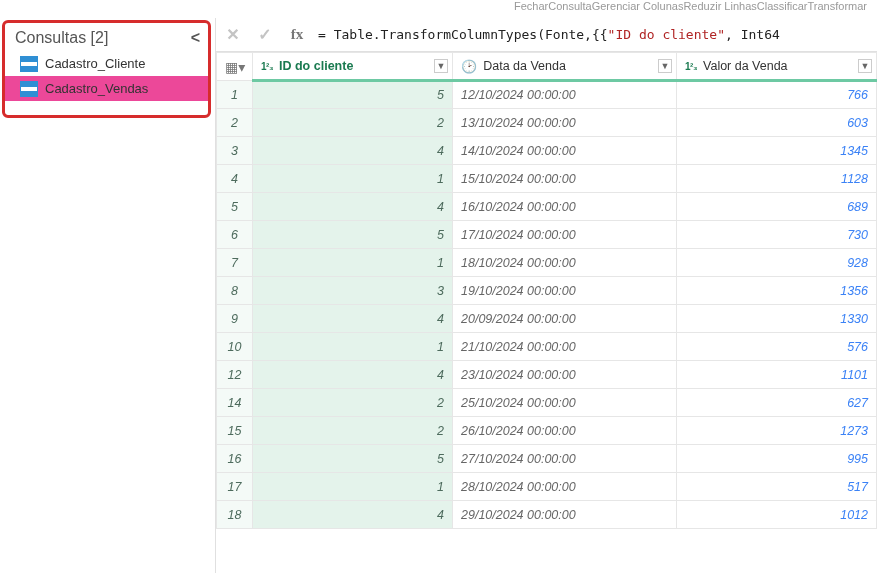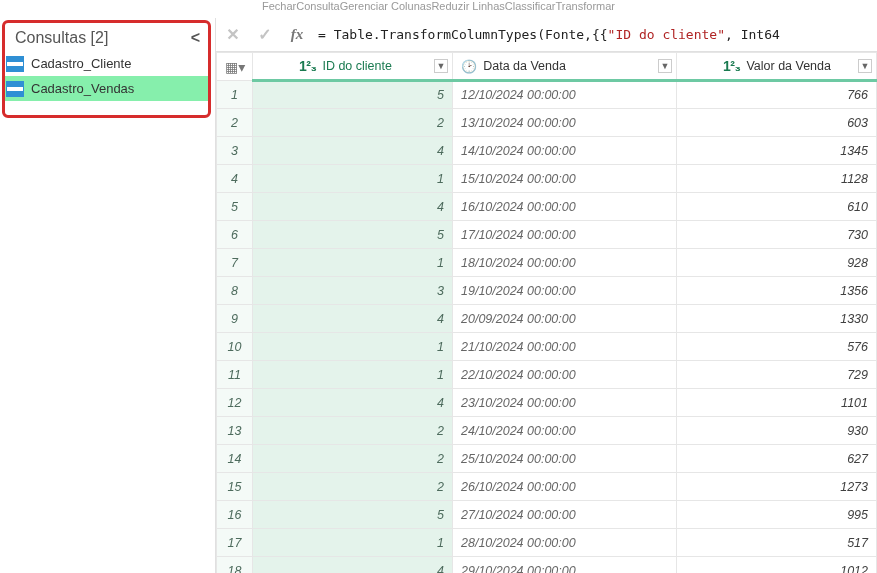--- a/index.html
+++ b/index.html
@@ -14,21 +14,21 @@
     color: #444;
   }
   .top-labels {
     position: absolute;
     top: 0; left: 0; right: 0;
     height: 16px;
     font-size: 11px;
     color: #999;
     display: flex;
     padding: 0 10px;
-    justify-content: center;
+    justify-content: flex-end;
   }
   .top-labels span { white-space: nowrap; }
   .main-area {
     position: absolute;
     top: 18px; left: 0; right: 0; bottom: 0;
     display: flex;
   }
   .queries-panel {
     width: 210px;
     border: 3px solid #d62c2c;
@@ -47,28 +47,28 @@
     color: #555;
   }
   .queries-header .collapse {
     font-weight: bold;
     color: #555;
     cursor: pointer;
   }
   .query-item {
     display: flex;
     align-items: center;
-    padding: 5px 2px;
+    padding: 5px 16px;
     gap: 8px;
     cursor: pointer;
     font-size: 13px;
     color: #333;
   }
   .query-item.selected {
-    background: #86efac;
+    background: #ec4899;
   }
   .table-icon {
     width: 16px; height: 14px;
     display: inline-block;
     position: relative;
     background: linear-gradient(to bottom, #2f8fd4 0 33%, #fff 33% 66%, #2f8fd4 66% 100%);
     outline: 1px solid #2f8fd4;
   }
   .right-panel {
     flex: 1;
@@ -87,21 +87,20 @@
   }
   .fb-btn {
     width: 22px; height: 22px;
     display: flex; align-items: center; justify-content: center;
     color: #c4c4c4;
     font-size: 16px;
     font-weight: bold;
     cursor: pointer;
   }
   .fb-fx {
-    font-style: italic;
     font-family: "Times New Roman", serif;
     color: #777;
     font-size: 15px;
   }
   .formula-text {
     font-family: Consolas, monospace;
     font-size: 13px;
     color: #222;
     white-space: nowrap;
     overflow: hidden;
@@ -142,64 +141,63 @@
      color: #777;
      font-size: 14px;
   }
   th .col-inner {
     display: flex;
     align-items: center;
     gap: 6px;
     height: 100%;
   }
   th .type-icon {
-    font-size: 14px;
+    font-size: 10px;
     color: #1a7a50;
     font-weight: 600;
     letter-spacing: -0.5px;
-    margin-left: 38px;
   }
   th .date-icon {
     color: #3c7bbf;
     font-size: 13px;
   }
   th .dropdown {
     position: absolute;
     right: 4px; top: 50%;
     transform: translateY(-50%);
     width: 14px; height: 14px;
     border: 1px solid #ccc;
     display: flex; align-items: center; justify-content: center;
     font-size: 9px;
     color: #666;
     background: #fff;
     cursor: pointer;
   }
-  th.col-id .col-name { color: #1a7a50; font-weight: 400; }
+  th.col-id .col-name { color: #1a7a50; font-weight: 700; }
   td.rownum {
     text-align: center;
     color: #4d6b5d;
     background: #f4faf7;
     width: 34px;
     font-style: italic;
   }
   td.id-cell {
     text-align: right;
     color: #4d6b5d;
     font-style: italic;
     background: #e4f3eb;
   }
   td.date-cell {
     text-align: left;
     color: #666;
     font-style: italic;
   }
   td.valor-cell {
     text-align: right;
-    color: #404040;
+    color: #3b82f6;
     font-style: italic;
   }
   col.c-rownum { width: 36px; }
   col.c-id { width: 200px; }
   col.c-date { width: 224px; }
   col.c-valor { width: 200px; }
 </style>
 </head>
 <body>
 
@@ -298,21 +296,21 @@
             <tr>
               <td class="rownum">4</td>
               <td class="id-cell">1</td>
               <td class="date-cell">15/10/2024 00:00:00</td>
               <td class="valor-cell">1128</td>
             </tr>
             <tr>
               <td class="rownum">5</td>
               <td class="id-cell">4</td>
               <td class="date-cell">16/10/2024 00:00:00</td>
-              <td class="valor-cell">610</td>
+              <td class="valor-cell">689</td>
             </tr>
             <tr>
               <td class="rownum">6</td>
               <td class="id-cell">5</td>
               <td class="date-cell">17/10/2024 00:00:00</td>
               <td class="valor-cell">730</td>
             </tr>
             <tr>
               <td class="rownum">7</td>
               <td class="id-cell">1</td>
@@ -331,36 +329,24 @@
               <td class="date-cell">20/09/2024 00:00:00</td>
               <td class="valor-cell">1330</td>
             </tr>
             <tr>
               <td class="rownum">10</td>
               <td class="id-cell">1</td>
               <td class="date-cell">21/10/2024 00:00:00</td>
               <td class="valor-cell">576</td>
             </tr>
             <tr>
-              <td class="rownum">11</td>
-              <td class="id-cell">1</td>
-              <td class="date-cell">22/10/2024 00:00:00</td>
-              <td class="valor-cell">729</td>
-            </tr>
-            <tr>
               <td class="rownum">12</td>
               <td class="id-cell">4</td>
               <td class="date-cell">23/10/2024 00:00:00</td>
               <td class="valor-cell">1101</td>
-            </tr>
-            <tr>
-              <td class="rownum">13</td>
-              <td class="id-cell">2</td>
-              <td class="date-cell">24/10/2024 00:00:00</td>
-              <td class="valor-cell">930</td>
             </tr>
             <tr>
               <td class="rownum">14</td>
               <td class="id-cell">2</td>
               <td class="date-cell">25/10/2024 00:00:00</td>
               <td class="valor-cell">627</td>
             </tr>
             <tr>
               <td class="rownum">15</td>
               <td class="id-cell">2</td>

